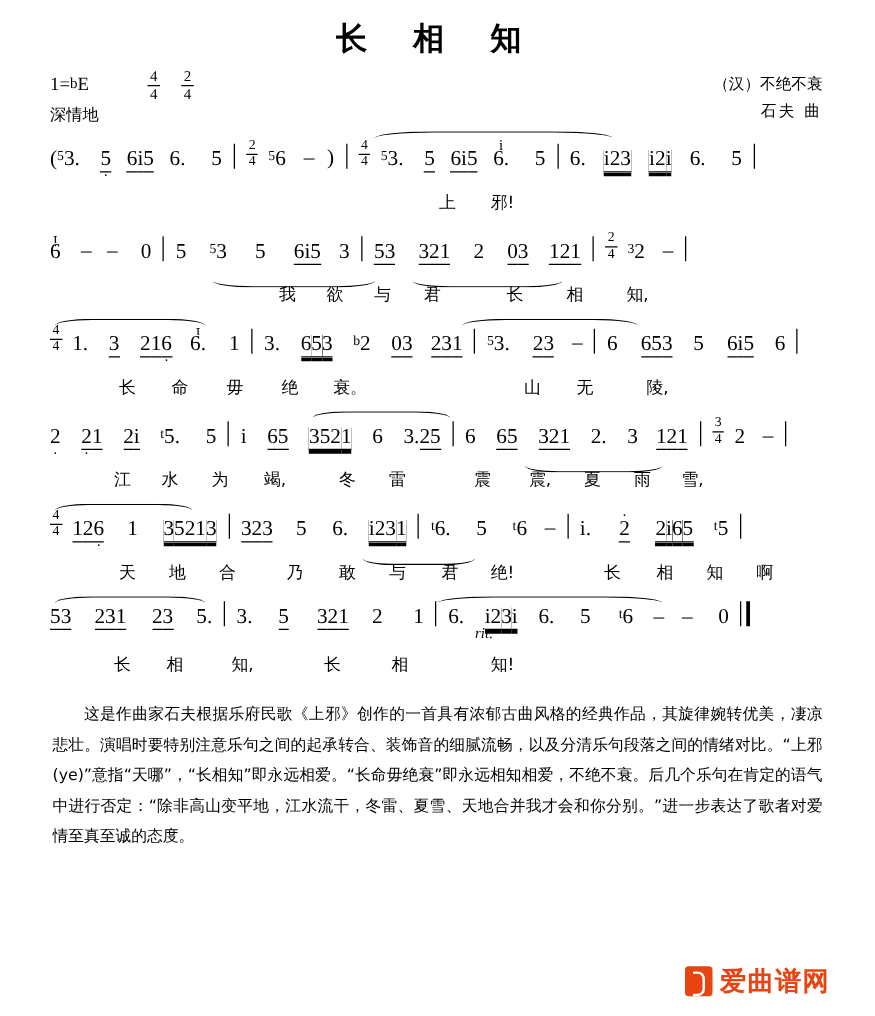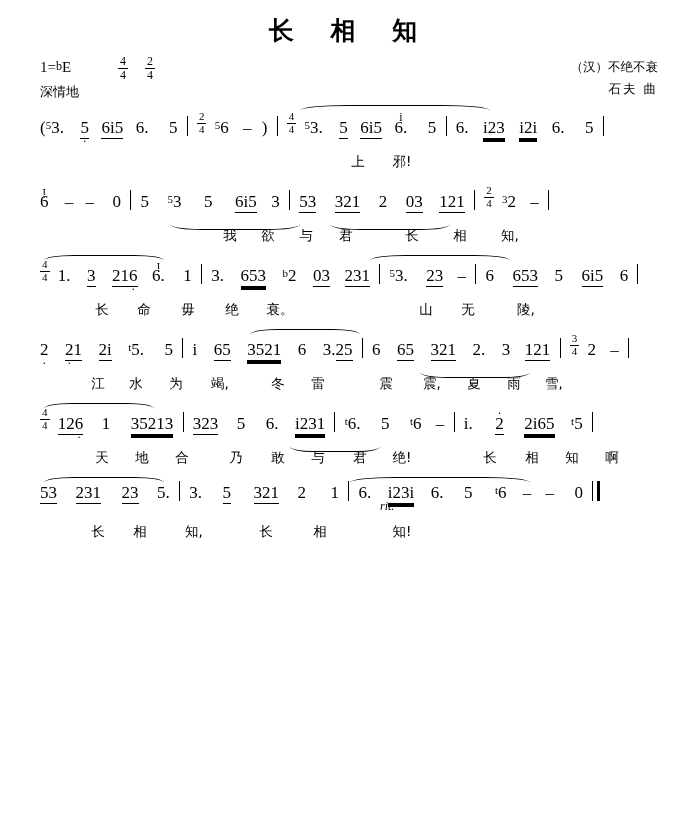--- a/index.html
+++ b/index.html
@@ -468,15 +468,20 @@
         <span style="left:100px">相</span>
         <span style="left:154px">知,</span>
         <span style="left:226px">长</span>
         <span style="left:280px">相</span>
         <span style="left:362px">知!</span>
       </div>
     </div>
 
   </div>
 
-
+  <div class="notestext">这是作曲家石夫根据乐府民歌《上邪》创作的一首具有浓郁古曲风格的经典作品，其旋律婉转优美，凄凉悲壮。演唱时要特别注意乐句之间的起承转合、装饰音的细腻流畅，以及分清乐句段落之间的情绪对比。“上邪(ye)”意指“天哪”，“长相知”即永远相爱。“长命毋绝衰”即永远相知相爱，不绝不衰。后几个乐句在肯定的语气中进行否定：“除非高山变平地，江水流干，冬雷、夏雪、天地合并我才会和你分别。”进一步表达了歌者对爱情至真至诚的态度。</div>
+
+  <div class="footer">
+    <div class="logo-badge"></div>
+    <div class="logo-text">爱曲谱网</div>
+  </div>
 
 </div>
 
 </body></html>

